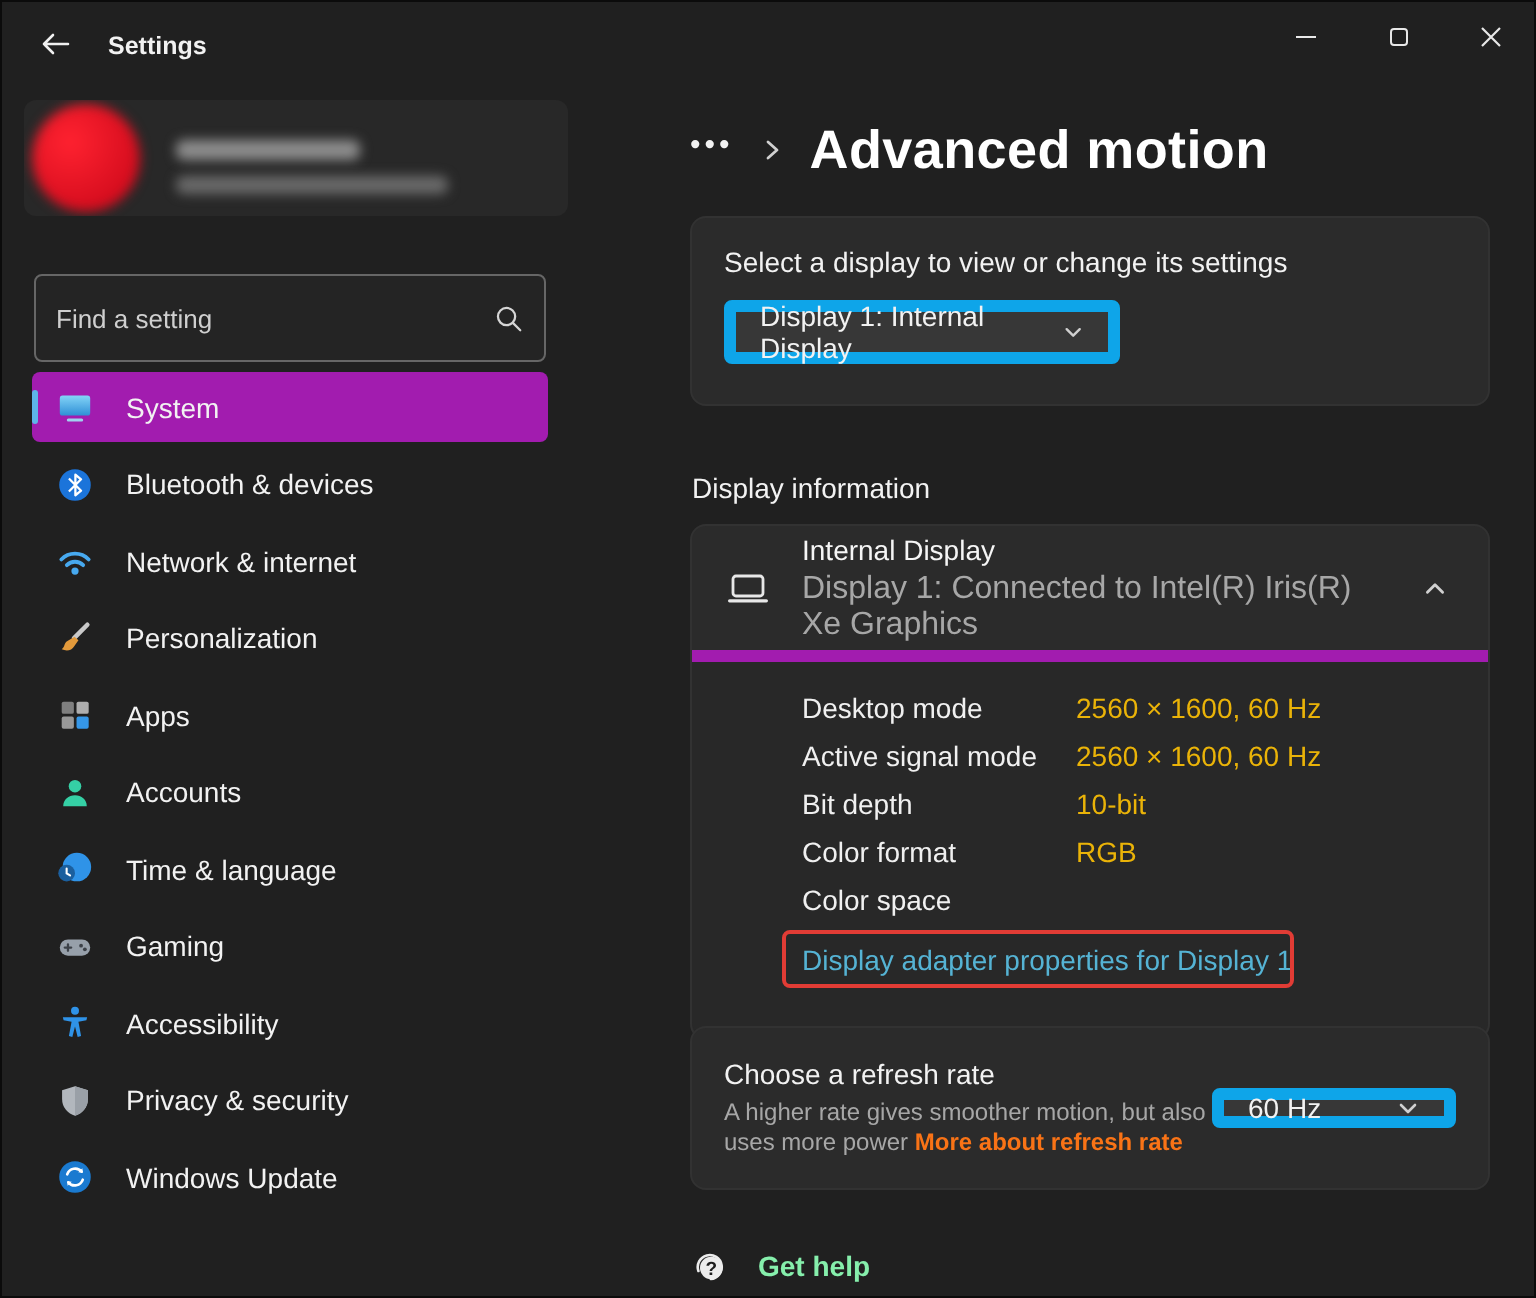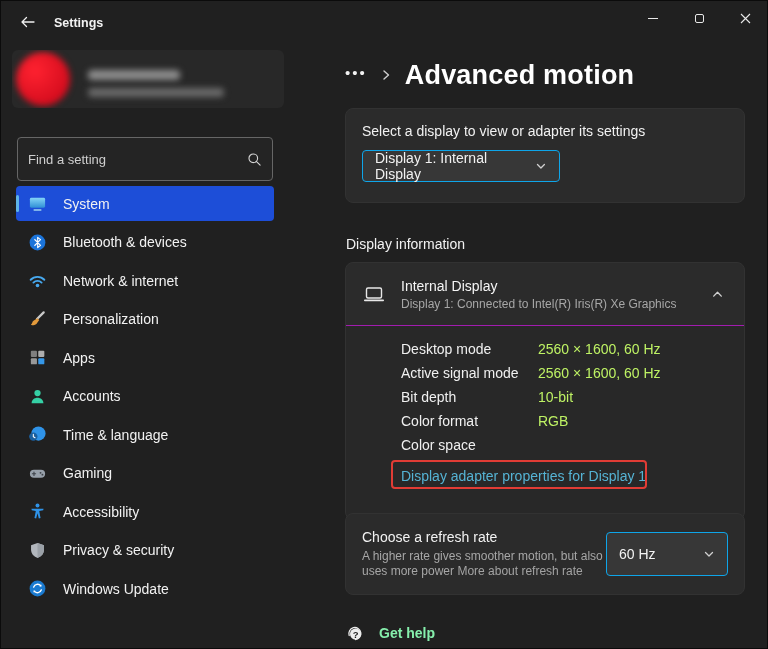--- a/index.html
+++ b/index.html
@@ -46,78 +46,78 @@
     background:#242424; border:1px solid #666; border-radius:4px;
     display:flex; align-items:center; padding:0 10px; cursor:text;
   }
   .searchbox .ph { flex:1; font-size:13px; color:#cfcfcf; }
 
   .nav { position:absolute; left:16px; top:186px; width:258px; }
   .nav-item {
     position:relative; height:35px; margin-bottom:3.5px; border-radius:4px;
     display:flex; align-items:center; padding-left:12px; gap:16px; cursor:pointer;
   }
-  .nav-item.selected { background:#1d4ed8; }
+  .nav-item.selected { background:#a21caf; }
   .nav-item.selected::before {
     content:""; position:absolute; left:0; top:9px; width:3px; height:17px;
     border-radius:2px; background:#5eb4e8;
   }
   .nav-icon { width:19px; height:19px; flex:0 0 19px; }
   .nav-label { font-size:14px; color:#f2f2f2; white-space:nowrap; }
 
   
   .page-header { position:absolute; left:345px; top:56px; height:38px; display:flex; align-items:center; gap:13px; }
   .crumb-ellipsis { font-size:15px; letter-spacing:2px; color:#f2f2f2; cursor:pointer; padding-bottom:6px; }
   .page-title { font-size:27px; font-weight:700; color:#ffffff; letter-spacing:.2px; }
 
   .card {
     position:absolute; left:345px; width:400px;
     background:#2b2b2b; border:1px solid #323232; border-radius:8px;
   }
   .card1 { top:108px; height:95px; padding:14px 16px; }
   .card1-label { font-size:14px; color:#f2f2f2; }
 
   .dropdown {
-    background:#373737; border:1px solid #0ea5e9; border-radius:4px;
+    background:#373737; border:6px solid #0ea5e9; border-radius:4px;
     height:32px; display:flex; align-items:center; justify-content:space-between;
     padding:0 12px; font-size:14px; color:#f2f2f2; cursor:pointer;
   }
   .dd1 { margin-top:11px; width:198px; }
 
   .section-title { position:absolute; left:346px; top:236px; font-size:14px; font-weight:400; color:#f2f2f2; }
 
   .card2 { top:262px; height:258px; padding:0; }
   .exp-header { height:62px; display:flex; align-items:center; padding:0 16px; gap:15px; cursor:pointer; }
   .exp-titles { flex:1; }
   .exp-title { font-size:14px; color:#f5f5f5; }
-  .exp-sub { font-size:12px; color:#a7a7a7; margin-top:3px; }
+  .exp-sub { font-size:16px; color:#a7a7a7; margin-top:3px; }
   .exp-chevron { width:22px; height:22px; display:flex; align-items:center; justify-content:center; border-radius:3px; cursor:pointer; }
 
   .exp-body {
     position:absolute; left:0; right:0; top:62px; bottom:0;
-    background:#282828; border-top:1px solid #a21caf; border-radius:0 0 8px 8px;
+    background:#282828; border-top:6px solid #a21caf; border-radius:0 0 8px 8px;
     padding:11px 20px 0 55px;
   }
   .detail-row { display:grid; grid-template-columns:137px auto; font-size:14px; padding:3.5px 0; }
   .detail-label { color:#f0f0f0; }
-  .detail-value { color:#bef264; line-height:17px; }
+  .detail-value { color:#eab308; line-height:17px; }
 
   .adapter-wrap { position:relative; margin-top:11px; width:fit-content; }
   .adapter-link { font-size:14px; color:#55b3d4; cursor:pointer; }
   .red-box {
     position:absolute; left:-10px; top:-7px; width:256px; height:29px;
     border:2px solid #e13c35; border-radius:4px; pointer-events:none;
   }
 
   .card3 { top:513px; height:82px; padding:13px 16px; display:flex; align-items:center; }
   .rr-text { width:242px; }
   .rr-title { font-size:14px; color:#f2f2f2; }
   .rr-desc { font-size:12px; line-height:15px; color:#a7a7a7; margin-top:4px; }
-  .rr-link { color:#a3a3a3; font-weight:400; cursor:pointer; }
-  .dd2 { width:122px; height:44px; margin-left:auto; }
+  .rr-link { color:#f97316; font-weight:700; cursor:pointer; }
+  .dd2 { width:122px; height:20px; margin-left:auto; }
 
   .get-help { position:absolute; left:345px; top:623px; display:flex; align-items:center; gap:14px; cursor:pointer; }
   .gh-label { font-size:14px; font-weight:700; color:#86efac; }
 </style>
 </head>
 <body>
 
 <div class="titlebar">
   <div class="back-btn">
     <svg width="16" height="14" viewBox="0 0 16 14">
@@ -284,21 +284,21 @@
 
 <div class="page-header">
   <span class="crumb-ellipsis">•••</span>
   <svg width="12" height="12" viewBox="0 0 12 12">
     <path d="M4 2 L8.5 6 L4 10" stroke="#d0d0d0" stroke-width="1.4" fill="none" stroke-linecap="round" stroke-linejoin="round"></path>
   </svg>
   <h1 class="page-title">Advanced motion</h1>
 </div>
 
 <div class="card card1">
-  <div class="card1-label">Select a display to view or adapter its settings</div>
+  <div class="card1-label">Select a display to view or change its settings</div>
   <div class="dropdown dd1">
     <span>Display 1: Internal Display</span>
     <svg width="12" height="12" viewBox="0 0 12 12">
       <path d="M2.5 4.5 L6 8 L9.5 4.5" stroke="#d0d0d0" stroke-width="1.3" fill="none" stroke-linecap="round" stroke-linejoin="round"></path>
     </svg>
   </div>
 </div>
 
 <div class="section-title">Display information</div>
 

